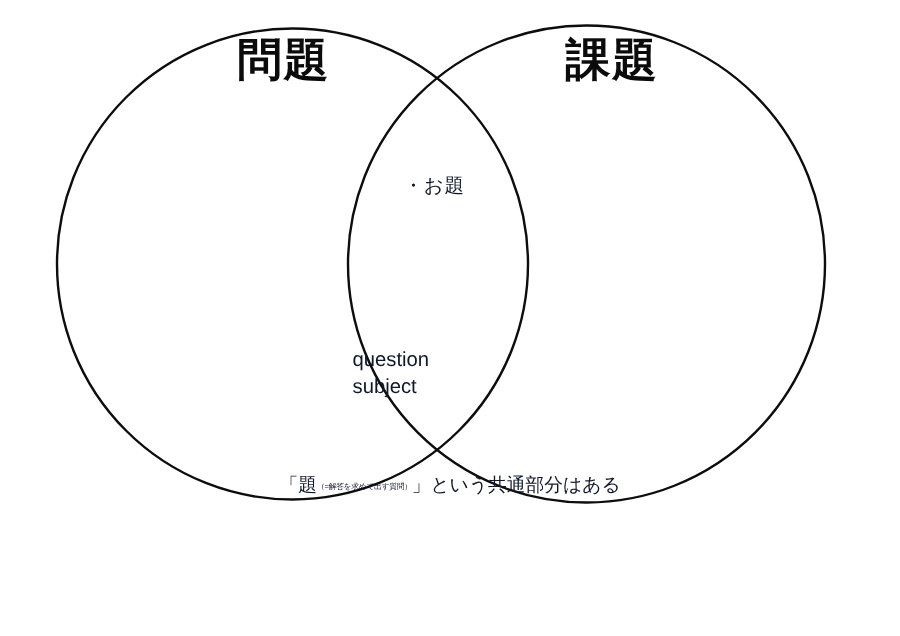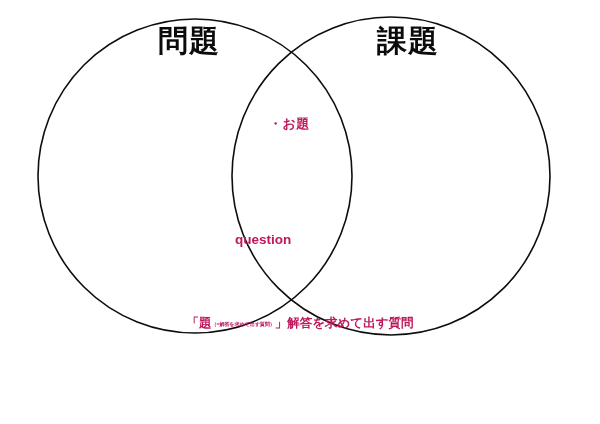--- a/index.html
+++ b/index.html
@@ -25,23 +25,22 @@
     height: 424px;
   }
   .circle-outline {
     fill: none;
     stroke: #0d0d0d;
     stroke-width: 1.6;
   }
   .label {
     position: absolute;
     white-space: nowrap;
-    color: #be185d;
+    color: #0f172a;
     line-height: 1;
-    font-weight: bold;
   }
   #title-left, #title-right {
     font-family: "DejaVu Serif", "Liberation Serif", serif;
     font-size: 30px;
     font-weight: 700;
     letter-spacing: 1px;
     color: #0b0b0b;
   }
   #title-left {
     left: 158px;
@@ -95,19 +94,20 @@
   </svg>
 
   <div class="label" id="title-left">問題</div>
 
   <div class="label" id="title-right">課題</div>
 
   <div class="label" id="overlap-top">・お題</div>
 
   <div class="label" id="overlap-bottom">
     <span class="line">question</span>
+    <span class="line">subject</span>
   </div>
 
   <div class="label" id="caption">
-    <span>「</span><span>題</span><span class="gloss">（=解答を求めて出す質問）</span><span>」</span><span>解答を求めて出す質問</span>
+    <span>「</span><span>題</span><span class="gloss">（=解答を求めて出す質問）</span><span>」</span><span>という共通部分はある</span>
   </div>
 
 </div>
 
 </body></html>

